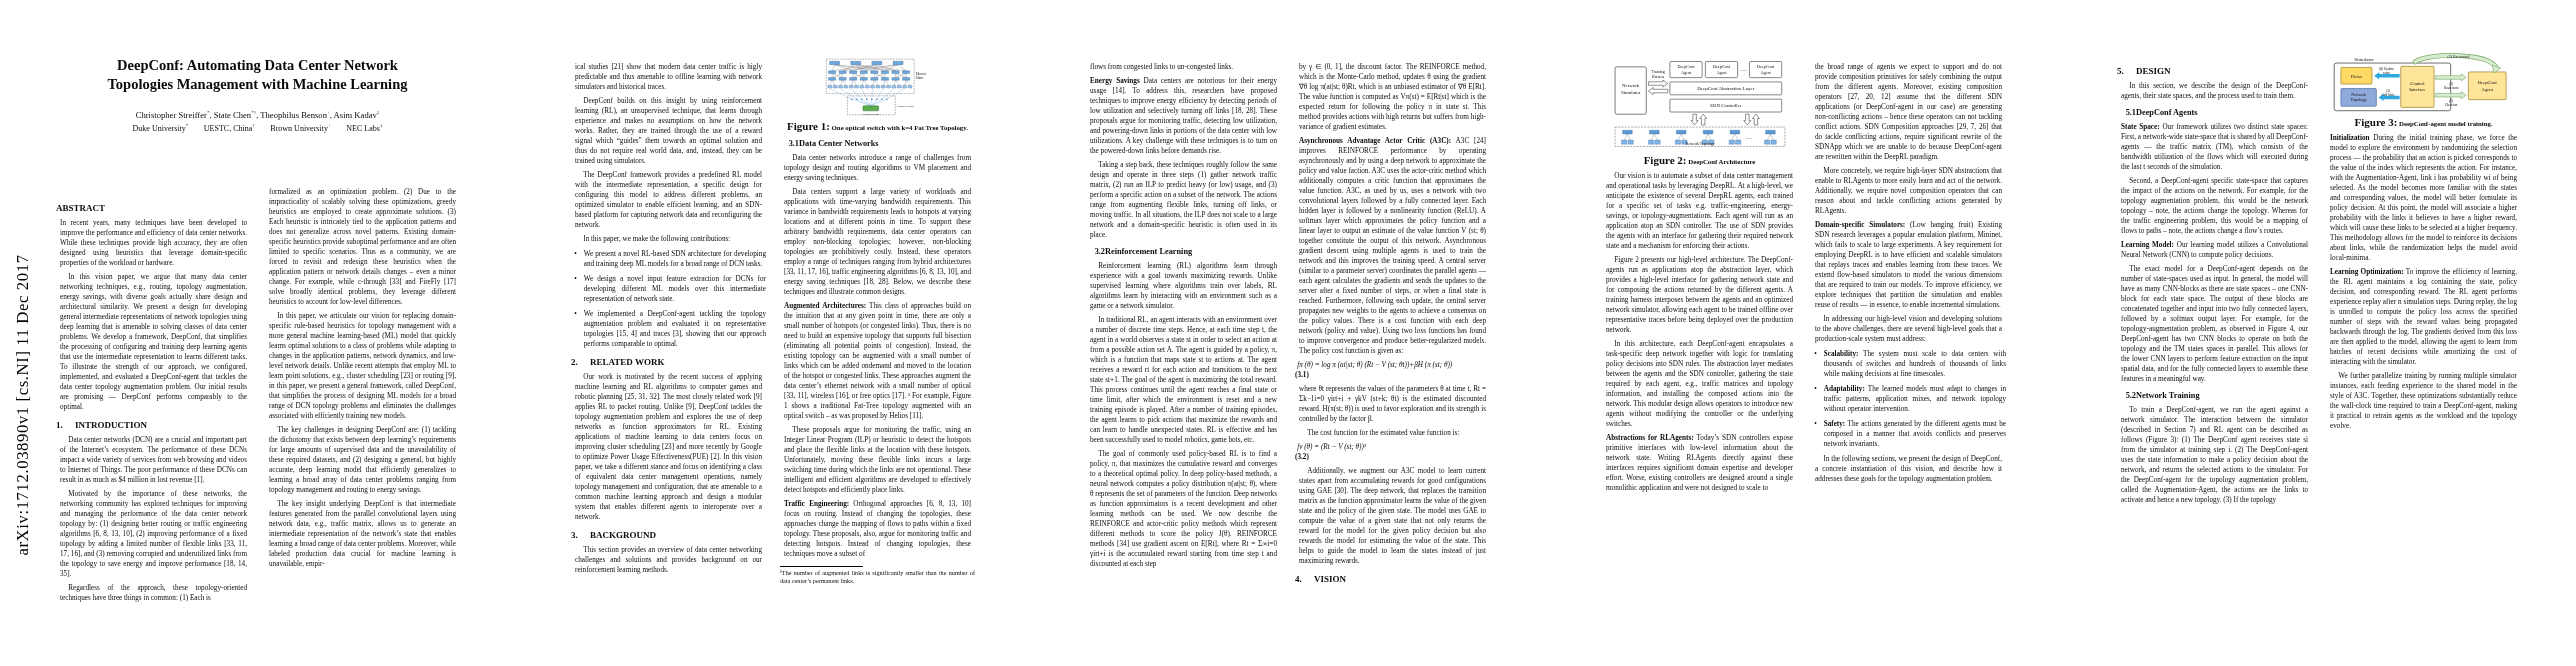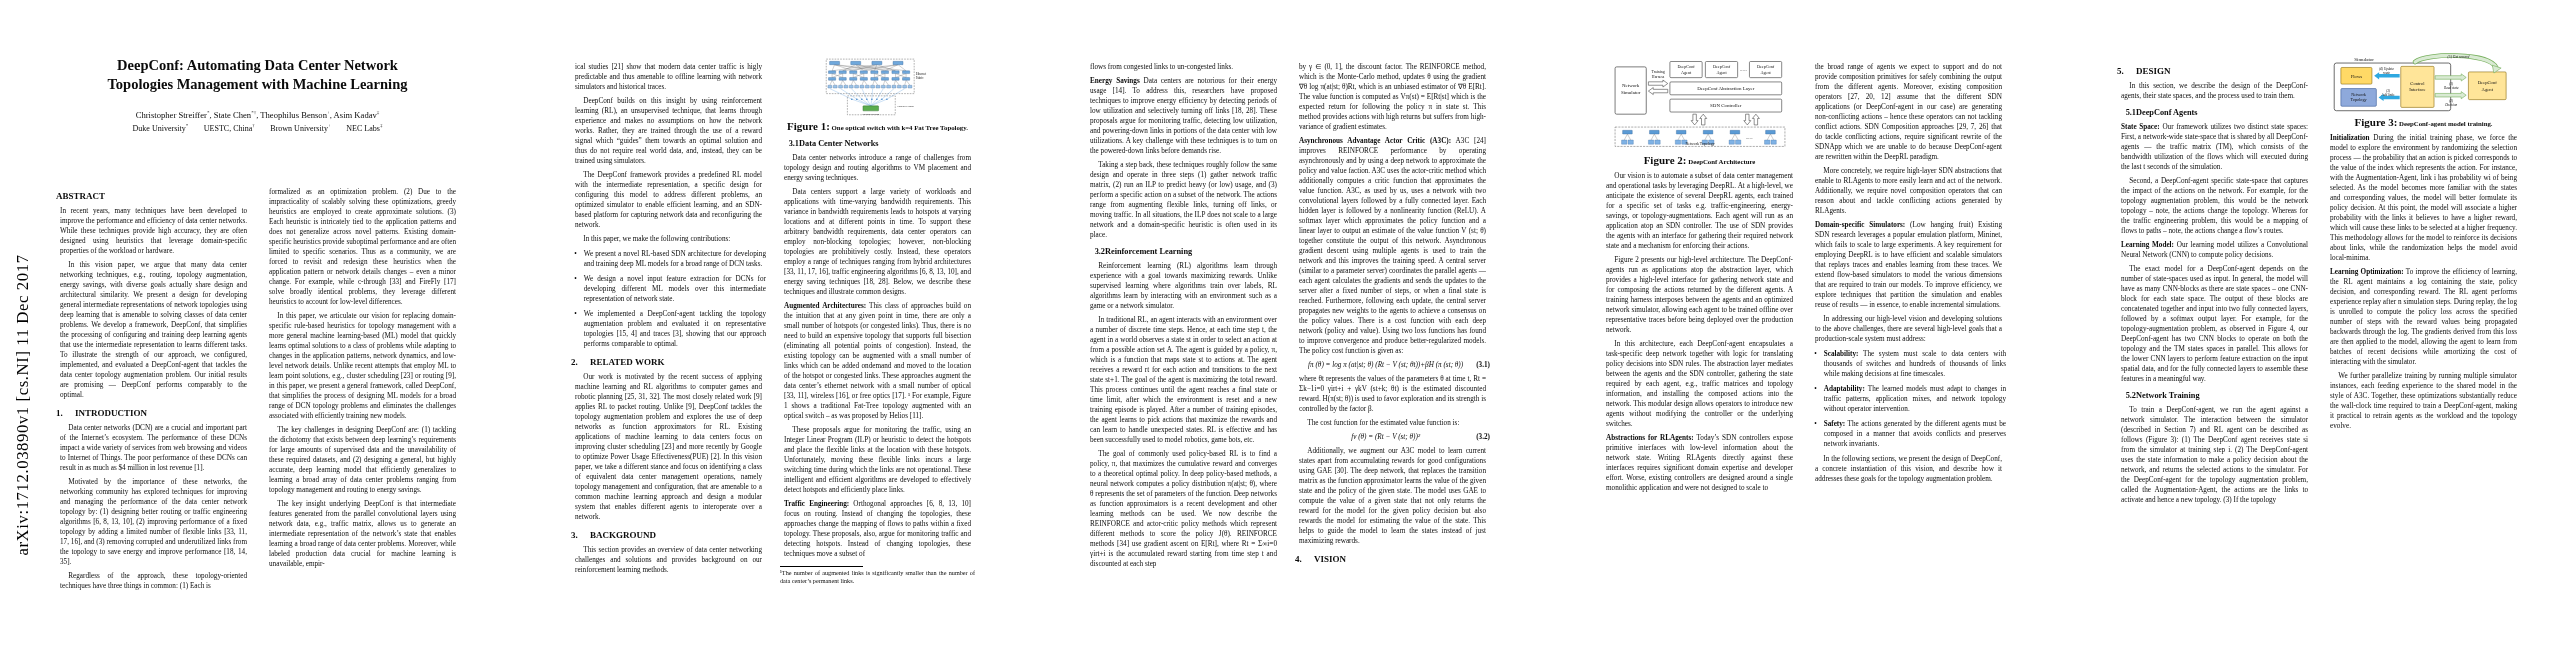--- a/index.html
+++ b/index.html
@@ -18,21 +18,21 @@
   .col{position:absolute;width:195px;text-align:justify;font-size:7.2px;line-height:10px;overflow:hidden;}
   .col p{margin:4px;}
   .col p.indent{text-indent:8.3px;}
   .col p.leadp{margin-top:3.3px;}
   .h1{display:flex;font-weight:bold;font-size:9px;line-height:10.6px;margin:7.8px 0 4.4px 0;text-align:left;}
   .h2{display:flex;font-weight:bold;font-size:8.3px;line-height:10px;margin:7.2px 0 3.9px 0;text-align:right;}
   .h1 .num,.h2 .num{width:19px;flex:none;}
   .bullet{display:flex;margin:5px 0 5px 3.3px;}
   .bullet .dot{width:9.4px;flex:none;}
   .bullet .btext{flex:1;text-align:justify;}
-  .eq{display:flex;align-items:flex-start;margin:2.8px 0;}
+  .eq{display:flex;align-items:flex-start;margin:2.8px 0;flex-direction:column;}
   .eq .etext{flex:1;text-align:center;font-style:italic;padding:0 2.2px;}
   .eq .enum{flex:none;font-style:normal;font-weight:bold;}
   .figwrap{text-align:center;margin:0 0 4.4px 0;}
   .figwrap svg{display:inline-block;}
   .caption{text-align:center;font-weight:bold;font-size:6.8px;line-height:9px;margin:1.7px 0 5px 0;}
   .caption .cl{font-size:11px;}
   .fnrule{width:83px;border-top:0.6px solid #000;margin:6.7px 0 2.8px 0;}
   .footnote{font-size:6.2px;line-height:8px;text-align:justify;}
 </style>
 </head>
@@ -41,21 +41,21 @@
 <div class="page" id="page-1">
   <div class="watermark">arXiv:1712.03890v1  [cs.NI]  11 Dec 2017</div>
   <div class="pagehead">
     <div class="title">
       <span>DeepConf: Automating Data Center Network</span><br>
       <span>Topologies Management with Machine Learning</span>
     </div>
     <div class="authors" id="authors-line"><span>Christopher Streiffer</span><sup>*</sup>, <span>State Chen</span><sup>*†</sup>, <span>Theophilus Benson</span><sup>+</sup>, <span>Asim Kadav</span><sup>‡</sup></div>
     <div class="affils" id="affils-line"><span class="aff"><span>Duke University</span><sup>*</sup></span><span class="aff"><span>UESTC, China</span><sup>†</sup></span><span class="aff"><span>Brown University</span><sup>+</sup></span><span class="aff"><span>NEC Labs</span><sup>‡</sup></span></div>
   </div>
-<div class="col" style="left: 56px; top: 183px; width: 195px; height: 435px;">
+<div class="col" style="left: 56px; top: 195px; width: 195px; height: 435px;">
       <div class="h1">
         <span class="htext">ABSTRACT</span>
       </div>
       <p><span>In recent years, many techniques have been developed to improve the performance and efficiency of data center networks. While these techniques provide high accuracy, they are often designed using heuristics that leverage domain-specific properties of the workload or hardware.</span></p>
       <p class="indent"><span>In this vision paper, we argue that many data center networking techniques, e.g., routing, topology augmentation, energy savings, with diverse goals actually share design and architectural similarity. We present a design for developing general intermediate representations of network topologies using deep learning that is amenable to solving classes of data center problems. We develop a framework, DeepConf, that simplifies the processing of configuring and training deep learning agents that use the intermediate representation to learns different tasks. To illustrate the strength of our approach, we configured, implemented, and evaluated a DeepConf-agent that tackles the data center topology augmentation problem. Our initial results are promising — DeepConf performs comparably to the optimal.</span></p>
       <div class="h1">
         <span class="num">1.</span>
         <span class="htext">INTRODUCTION</span>
       </div>
       <p class="indent"><span>Data center networks (DCN) are a crucial and important part of the Internet’s ecosystem. The performance of these DCNs impact a wide variety of services from web browsing and videos to Internet of Things. The poor performance of these DCNs can result in as much as $4 million in lost revenue [1].</span></p>

